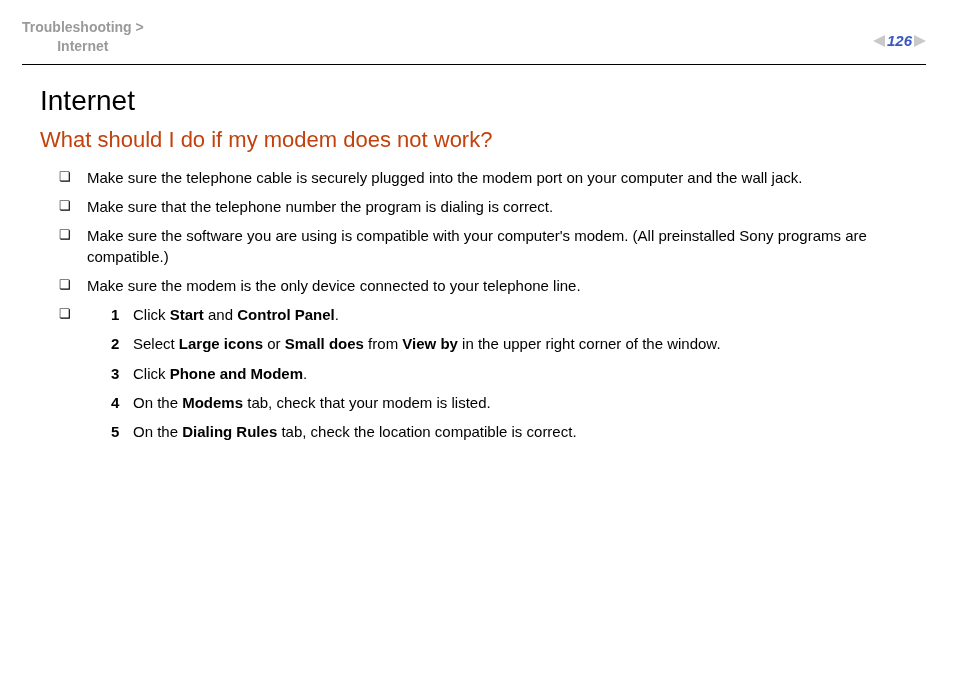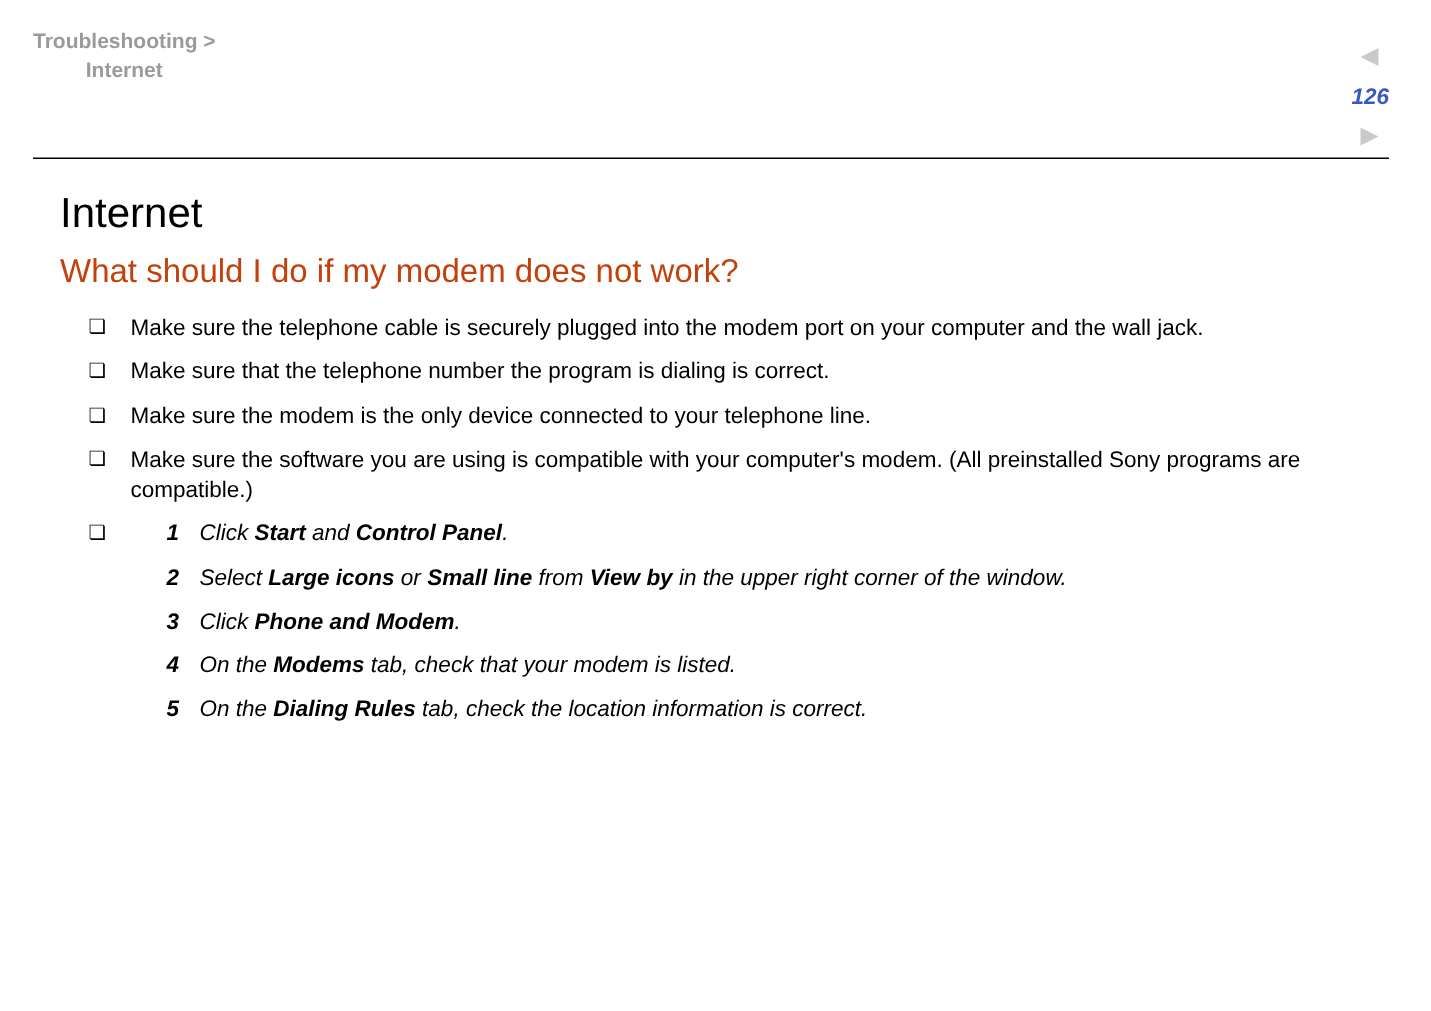--- a/index.html
+++ b/index.html
@@ -24,23 +24,22 @@
   .breadcrumb {
     font-size: 14px;
     font-weight: bold;
     color: #9a9a9a;
     line-height: 1.35;
     text-align: center;
   }
   .pager {
     display: flex;
     align-items: center;
-    gap: 12px;
+    gap: 2px;
     padding-top: 14px;
-    flex-direction: column;
   }
   .page-number {
     font-size: 15px;
     font-weight: bold;
     font-style: italic;
     color: #3a57c4;
   }
   .arrow {
     width: 0;
     height: 0;
@@ -89,21 +88,20 @@
     position: absolute;
     left: 4px;
     top: 0;
     font-size: 13px;
   }
   ol.steps {
     list-style: none;
     margin: 8px 0 0 0;
     padding: 0 0 0 24px;
     counter-reset: step;
-    font-style: italic;
   }
   ol.steps > li {
     position: relative;
     padding-left: 22px;
     font-size: 15px;
     line-height: 1.35;
     margin-bottom: 9px;
     counter-increment: step;
   }
   ol.steps > li::before {
@@ -132,26 +130,26 @@
   </div>
   <hr class="divider">
 
   <div class="content">
     <h1 class="section-title">Internet</h1>
     <h2 class="question">What should I do if my modem does not work?</h2>
 
     <ul class="bullets">
       <li>Make sure the telephone cable is securely plugged into the modem port on your computer and the wall jack.</li>
       <li>Make sure that the telephone number the program is dialing is correct.</li>
+      <li>Make sure the software you are using is compatible with your computer's modem. (All preinstalled Sony programs are compatible.)</li>
       <li>Make sure the modem is the only device connected to your telephone line.</li>
-      <li>Make sure the software you are using is compatible with your computer's modem. (All preinstalled Sony programs are compatible.)</li>
       <li>
         <ol class="steps">
           <li><span>Click </span><span class="b">Start</span><span> and </span><span class="b">Control Panel</span><span>.</span></li>
-          <li><span>Select </span><span class="b">Large icons</span><span> or </span><span class="b">Small line</span><span> from </span><span class="b">View by</span><span> in the upper right corner of the window.</span></li>
+          <li><span>Select </span><span class="b">Large icons</span><span> or </span><span class="b">Small does</span><span> from </span><span class="b">View by</span><span> in the upper right corner of the window.</span></li>
           <li><span>Click </span><span class="b">Phone and Modem</span><span>.</span></li>
           <li><span>On the </span><span class="b">Modems</span><span> tab, check that your modem is listed.</span></li>
-          <li><span>On the </span><span class="b">Dialing Rules</span><span> tab, check the location information is correct.</span></li>
+          <li><span>On the </span><span class="b">Dialing Rules</span><span> tab, check the location compatible is correct.</span></li>
         </ol>
       </li>
     </ul>
   </div>
 </div>
 
 </body></html>

